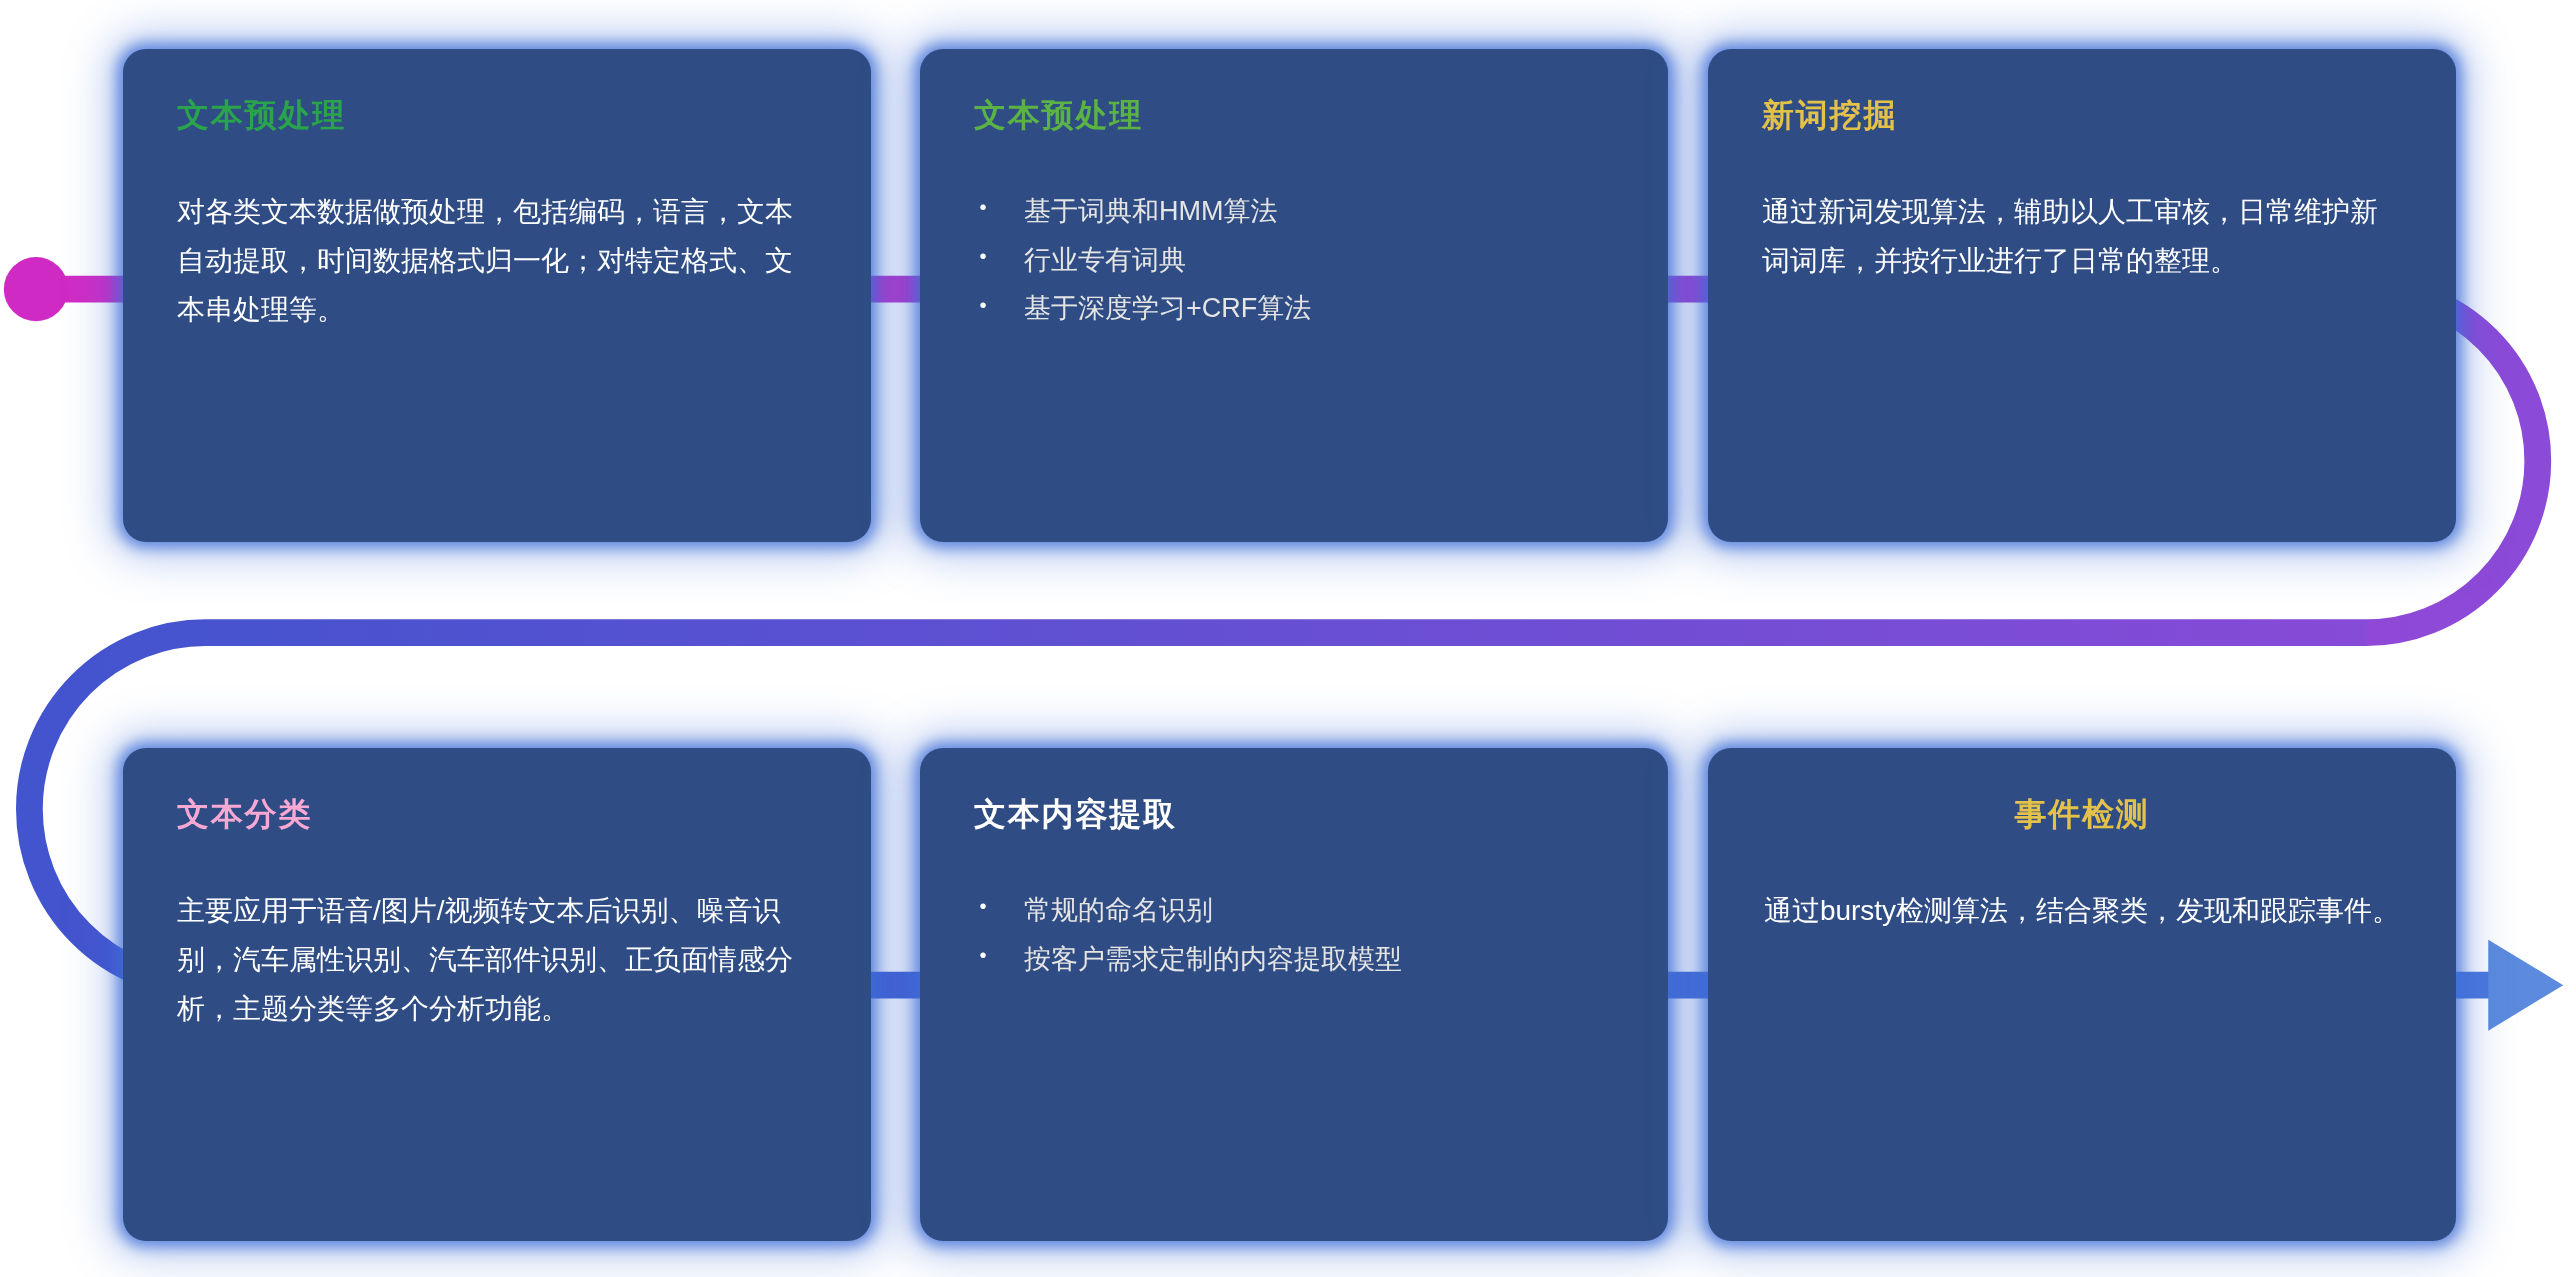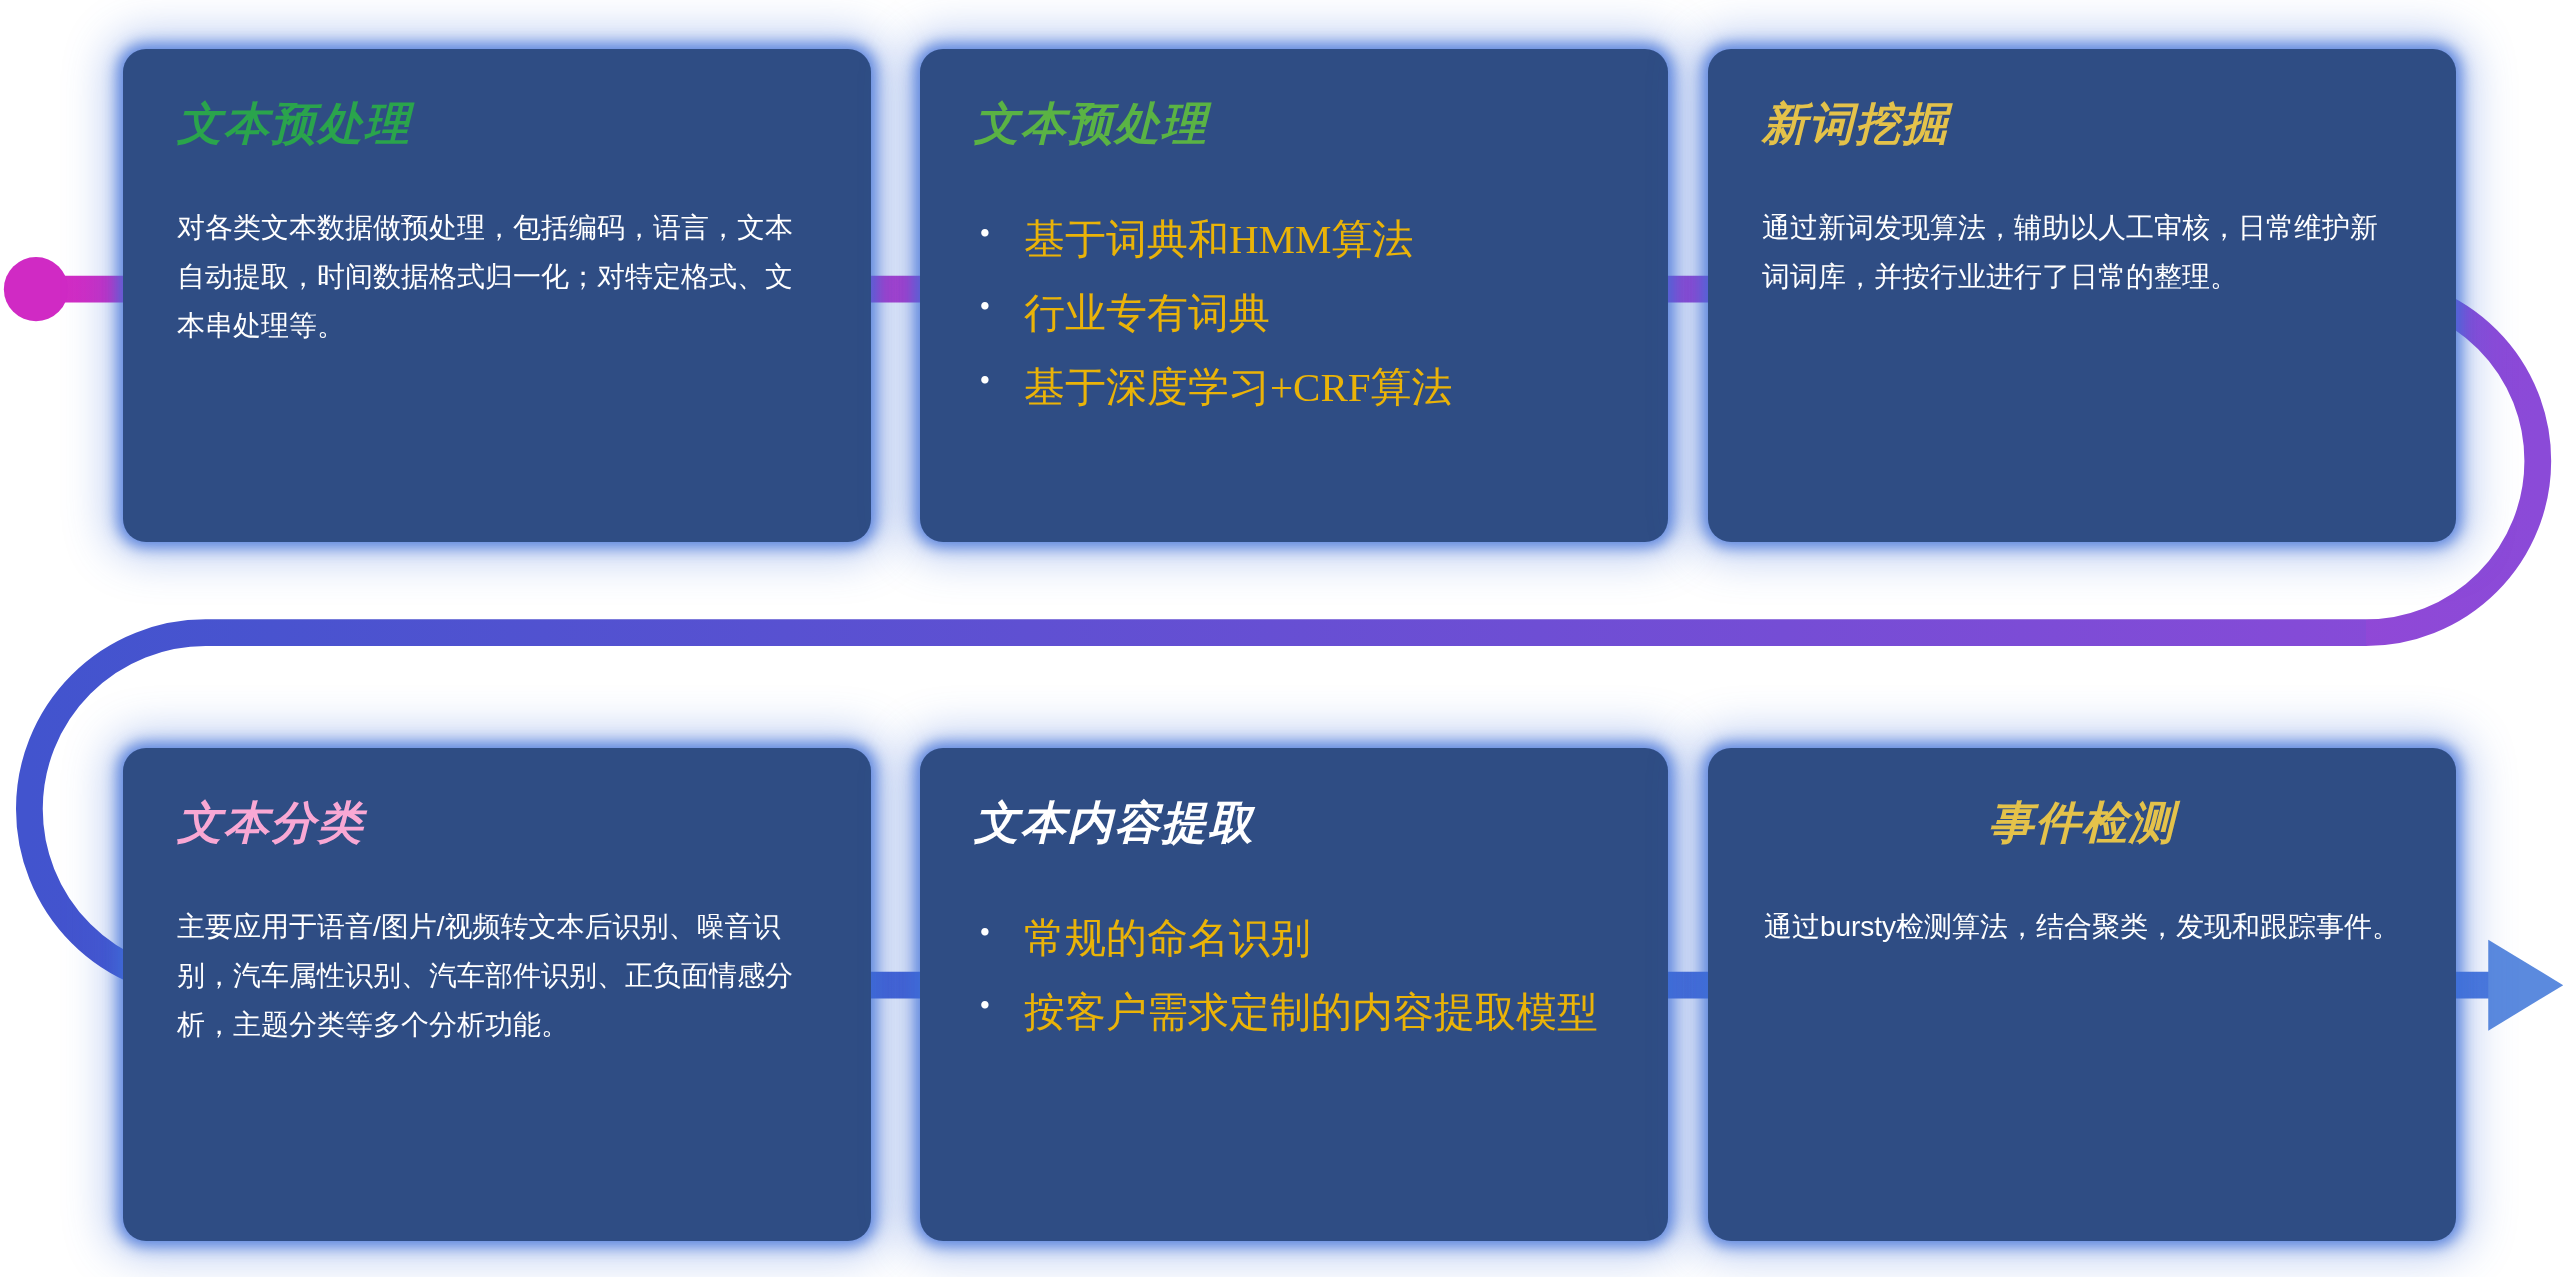--- a/index.html
+++ b/index.html
@@ -28,43 +28,41 @@
     height: 493px;
     background: #2f4d84;
     border-radius: 23px;
     padding: 45px 54px;
     z-index: 1;
     box-shadow: 0 0 14.3px 5.4px rgba(61,110,215,0.75),
                 0 0 43px 16px rgba(61,110,215,0.35);
   }
   .card h2 {
     margin: 0 0 49px 0;
-    font-size: 45px;
+    font-size: 32px;
     font-weight: 700;
     letter-spacing: 1.8px;
-    font-style: italic;
   }
   .card p {
     margin: 0;
     font-size: 28px;
     line-height: 1.75;
     color: #ffffff;
   }
   .card ul {
     margin: 0;
     padding: 0;
     list-style: none;
   }
   .card ul li {
     position: relative;
     padding-left: 50px;
-    font-size: 41px;
+    font-size: 27px;
     line-height: 1.8;
-    color: #eab308;
-    font-family: Liberation Serif, serif;
+    color: #e5e5e5;
   }
   .card ul li::before {
     content: "•";
     position: absolute;
     left: 5.4px;
     color: #ffffff;
     font-size: 0.75em;
     top: 0.12em;
   }
   .pos-1 { left: 123px;  top: 49px; }

